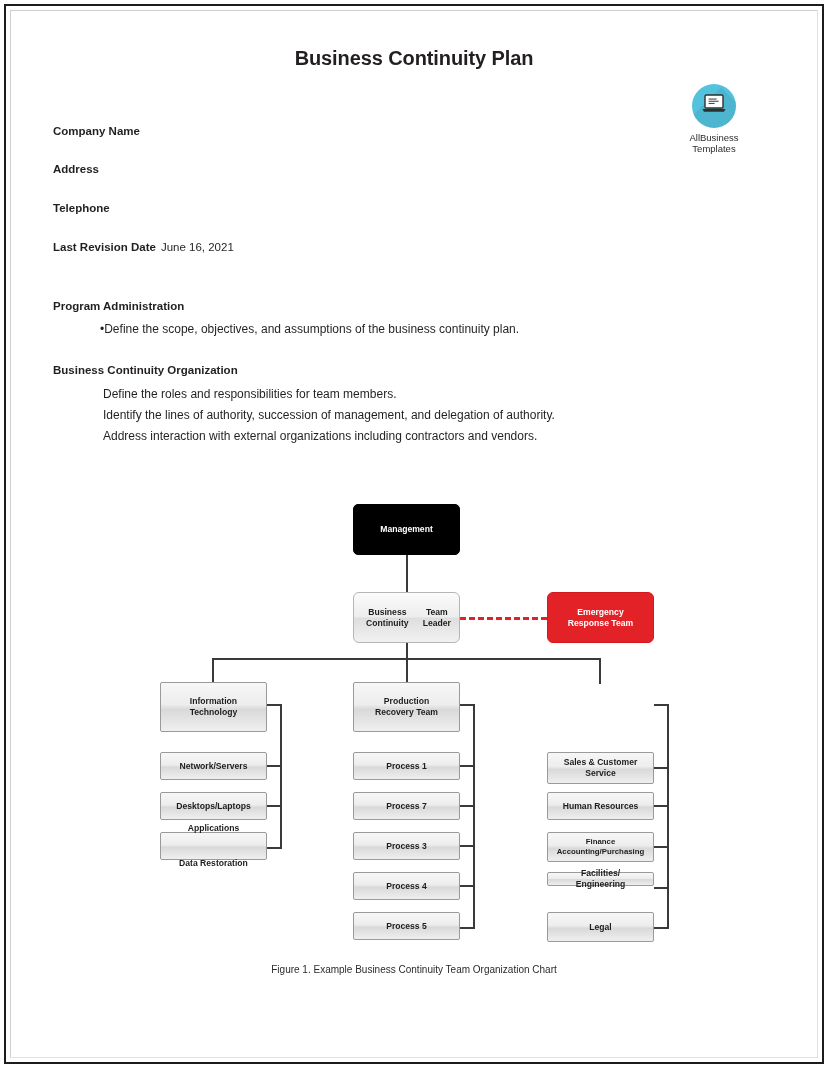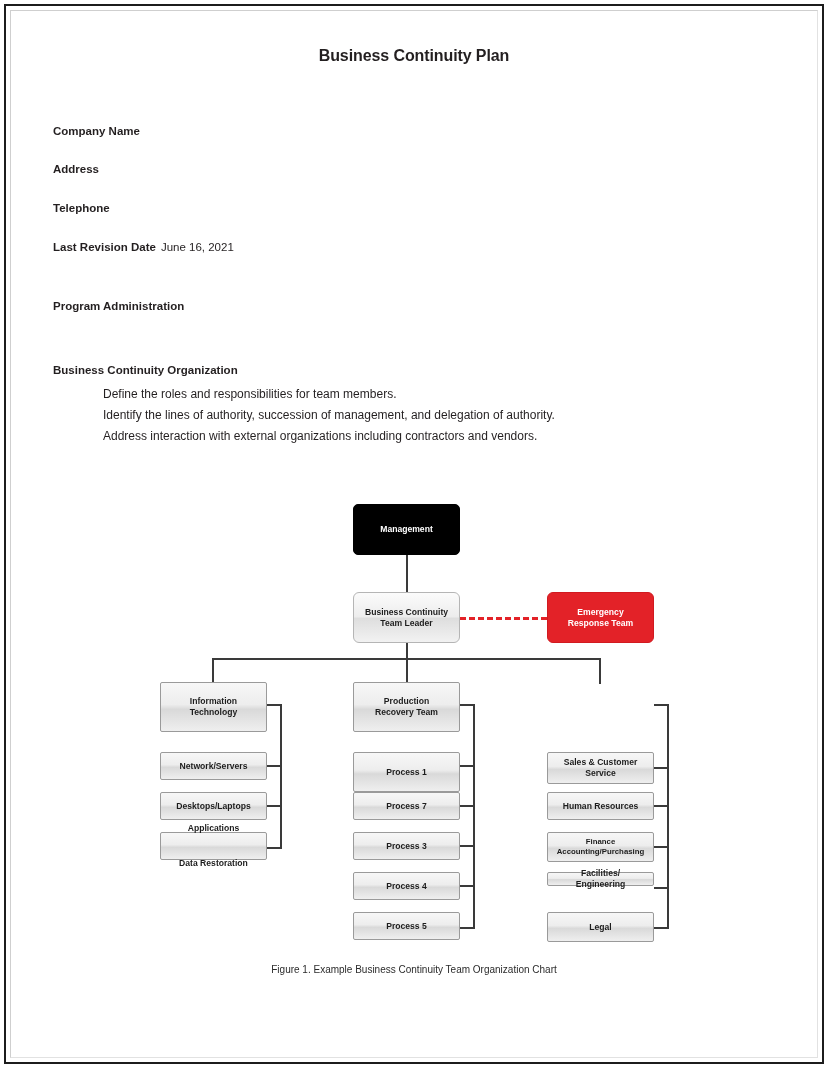--- a/index.html
+++ b/index.html
@@ -46,21 +46,21 @@
     position: absolute;
     left: 12px; top: 12px;
     width: 804px; height: 1044px;
   }
 
   .doc-title {
     position: absolute;
     left: 0; top: 35px;
     width: 804px;
     text-align: center;
-    font-size: 16px;
+    font-size: 20px;
     font-weight: bold;
     letter-spacing: -0.1px;
   }
 
   
   .logo-wrap {
     position: absolute;
     left: 656px; top: 72px;
     width: 92px;
     text-align: center;
@@ -199,50 +199,70 @@
 <body>
 
 <div id="page">
   <div class="frame-outer"></div>
   <div class="frame-inner"></div>
 
   <div id="doc">
 
     <div class="doc-title">Business Continuity Plan</div>
 
+    <div class="logo-wrap">
+      <div class="logo-badge">
+        <div class="logo-shade"></div>
+        <span class="logo-laptop">
+          <svg width="26" height="20" viewBox="0 0 26 20">
+            <rect x="4" y="1.5" width="18" height="13" rx="1.2" fill="#ffffff" stroke="#2f2f2f" stroke-width="1.4"></rect>
+            <rect x="6" y="3.5" width="14" height="9" fill="#ffffff"></rect>
+            <rect x="7.6" y="5" width="8" height="1.1" fill="#4a4a4a"></rect>
+            <rect x="7.6" y="7.2" width="10" height="1.1" fill="#4a4a4a"></rect>
+            <rect x="7.6" y="9.4" width="6" height="1.1" fill="#4a4a4a"></rect>
+            <path d="M1.5 15.6 L24.5 15.6 L23 18.3 L3 18.3 Z" fill="#2f2f2f"></path>
+          </svg>
+        </span>
+      </div>
+      <div class="logo-text">
+        <div>AllBusiness</div>
+        <div>Templates</div>
+      </div>
+    </div>
 
     <div class="field" style="top:113px;">
       <span>Company Name</span><span class="value"></span>
     </div>
     <div class="field" style="top:151px;">
       <span>Address</span><span class="value"></span>
     </div>
     <div class="field" style="top:190px;">
       <span>Telephone</span><span class="value"></span>
     </div>
     <div class="field" style="top:229px;">
       <span>Last Revision Date</span><span class="value">June 16, 2021</span>
     </div>
 
     <div class="sec-head" style="top:288px;">Program Administration</div>
+    <div class="sec-bullet" style="top:310px;">•Define the scope, objectives, and assumptions of the business continuity plan.</div>
 
     <div class="sec-head" style="top:352px;">Business Continuity Organization</div>
     <div class="sec-line" style="top:375px;">Define the roles and responsibilities for team members.</div>
     <div class="sec-line" style="top:417px;">Address interaction with external organizations including contractors and vendors.</div>
     <div class="sec-line" style="top:396px;">Identify the lines of authority, succession of management, and delegation of authority.</div>
 
     <div id="chart">
 
       <div class="node management" style="left:341px; top:22px; width:107px; height:51px;">
         <span>Management</span>
       </div>
 
       <div class="conn v" style="left:394px; top:73px; height:37px;"></div>
 
-      <div class="node leader" style="left:341px; top:110px; width:107px; height:51px; flex-direction:column;">
+      <div class="node leader" style="left:341px; top:110px; width:107px; height:51px; flex-direction:row;">
         <span>Business Continuity</span>
         <span>Team Leader</span>
       </div>
 
       <div class="dash" style="left:448px; top:135px; width:87px;"></div>
 
       <div class="node emergency" style="left:535px; top:110px; width:107px; height:51px; flex-direction:column;">
         <span>Emergency</span>
         <span>Response Team</span>
       </div>
@@ -277,21 +297,21 @@
       </div>
       <div class="conn h" style="left:255px; top:365px; width:15px;"></div>
 
       <div class="node gray head" style="left:341px; top:200px; width:107px; height:50px; flex-direction:column;">
         <span>Production</span>
         <span>Recovery Team</span>
       </div>
       <div class="conn v" style="left:461px; top:222px; height:225px;"></div>
       <div class="conn h" style="left:448px; top:222px; width:15px;"></div>
 
-      <div class="node gray" style="left:341px; top:270px; width:107px; height:40px;">
+      <div class="node gray" style="left:341px; top:270px; width:107px; height:28px;">
         <span>Process 1</span>
       </div>
       <div class="conn h" style="left:448px; top:283px; width:15px;"></div>
 
       <div class="node gray" style="left:341px; top:310px; width:107px; height:28px;">
         <span>Process 7</span>
       </div>
       <div class="conn h" style="left:448px; top:323px; width:15px;"></div>
 
       <div class="node gray" style="left:341px; top:350px; width:107px; height:28px;">

